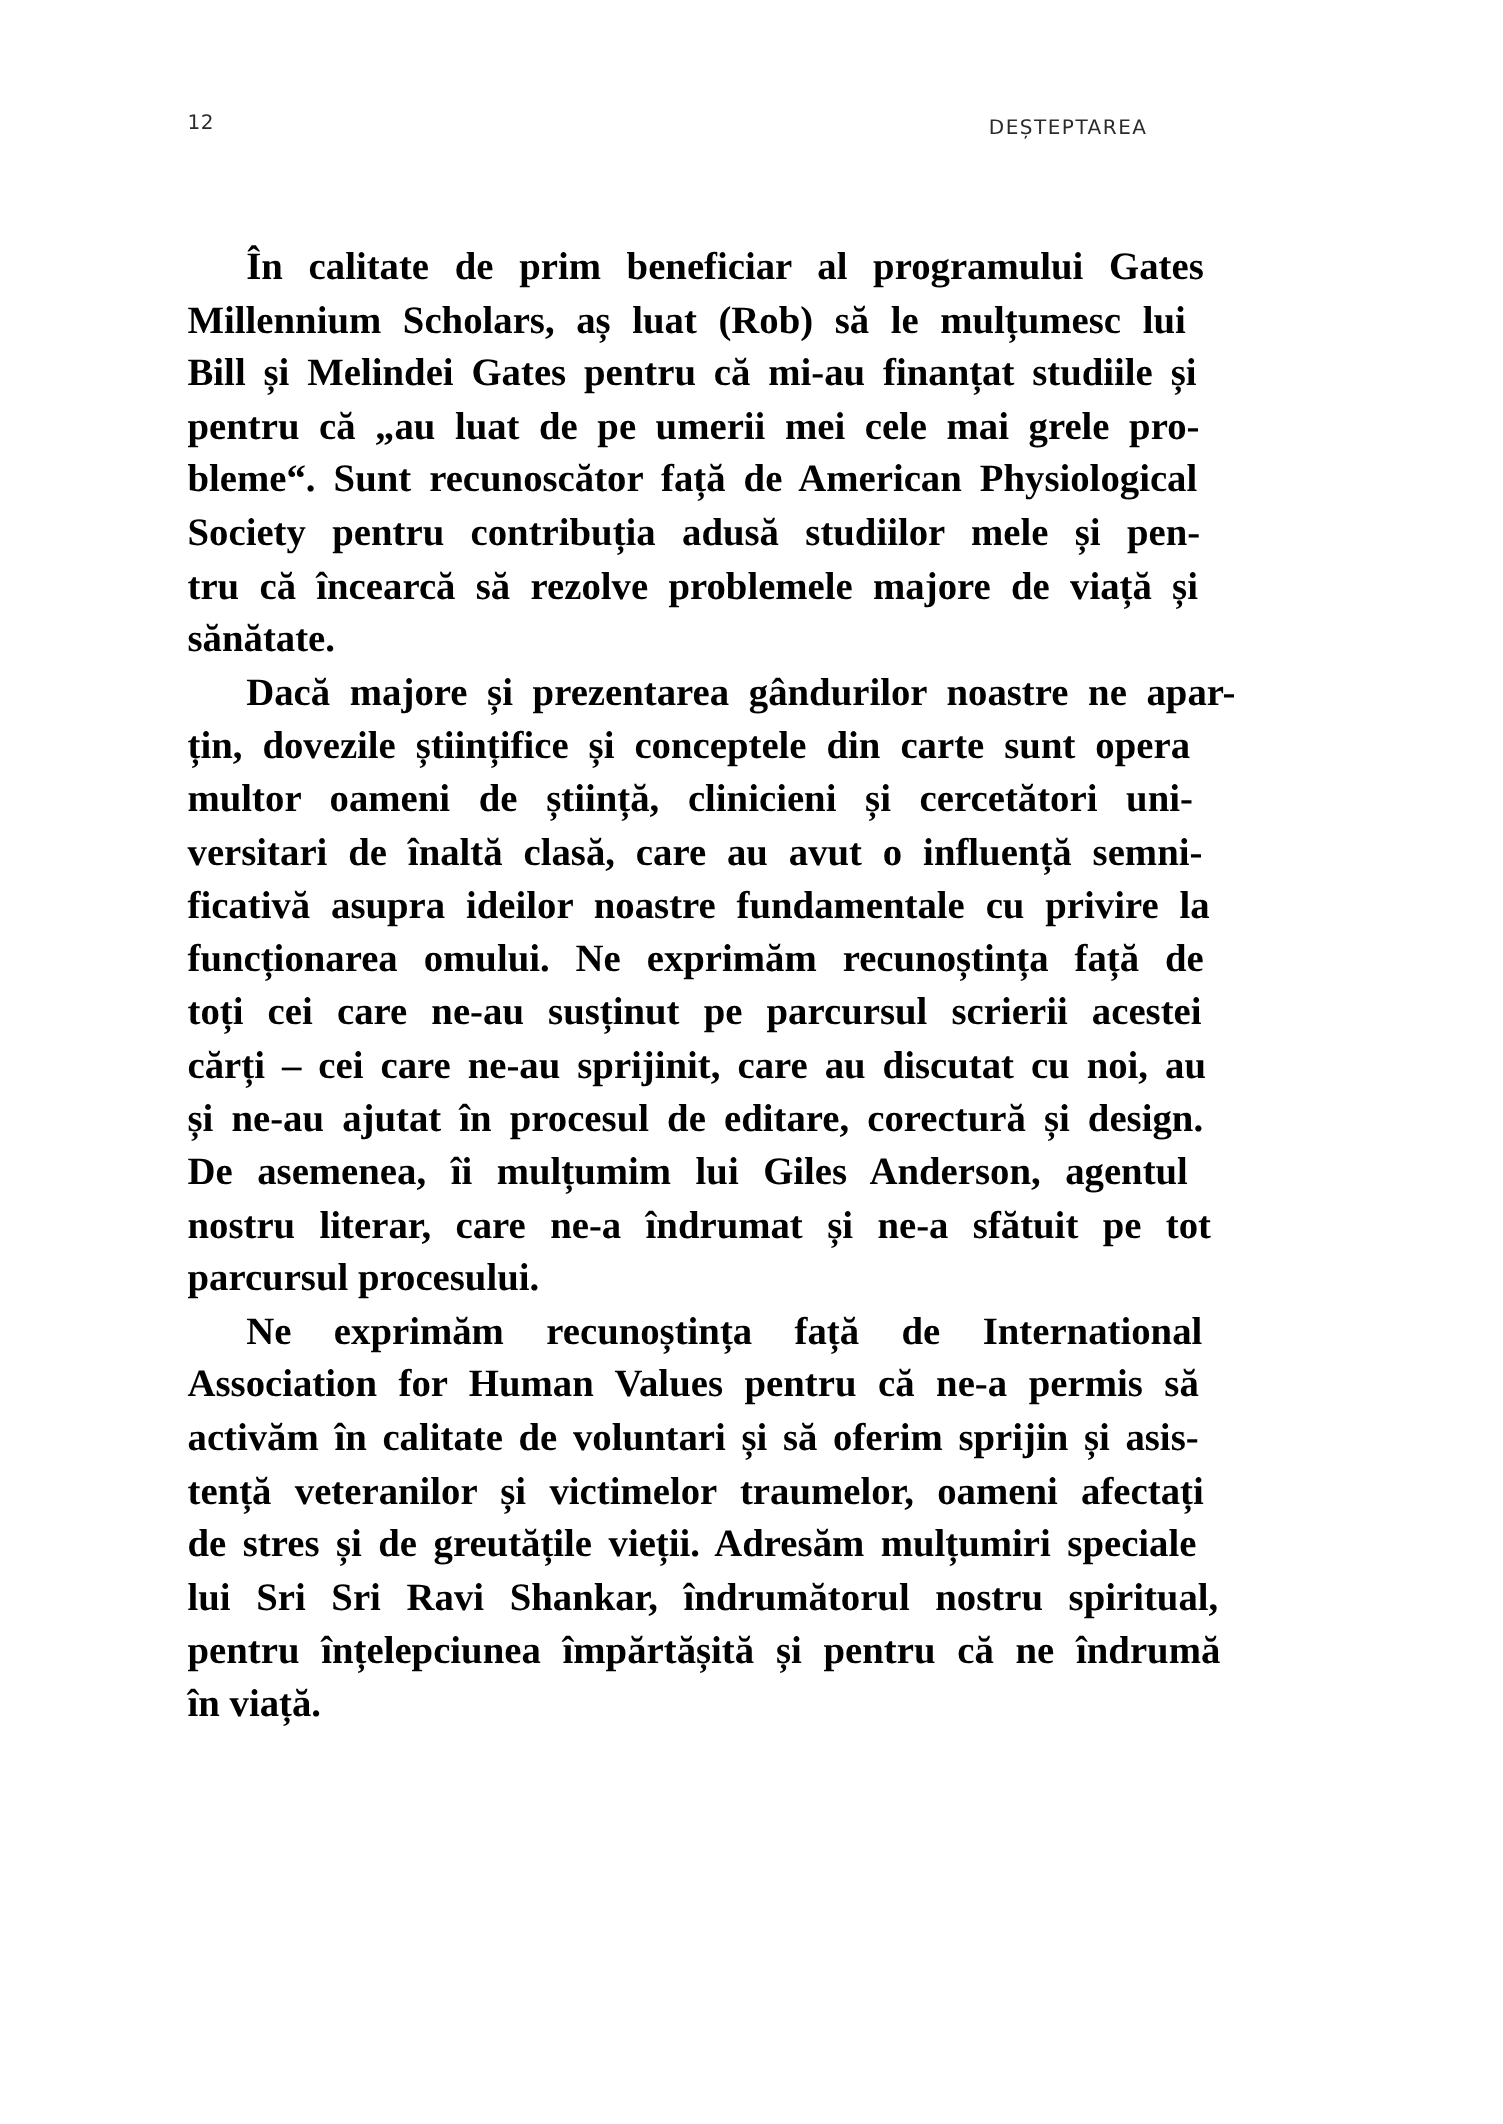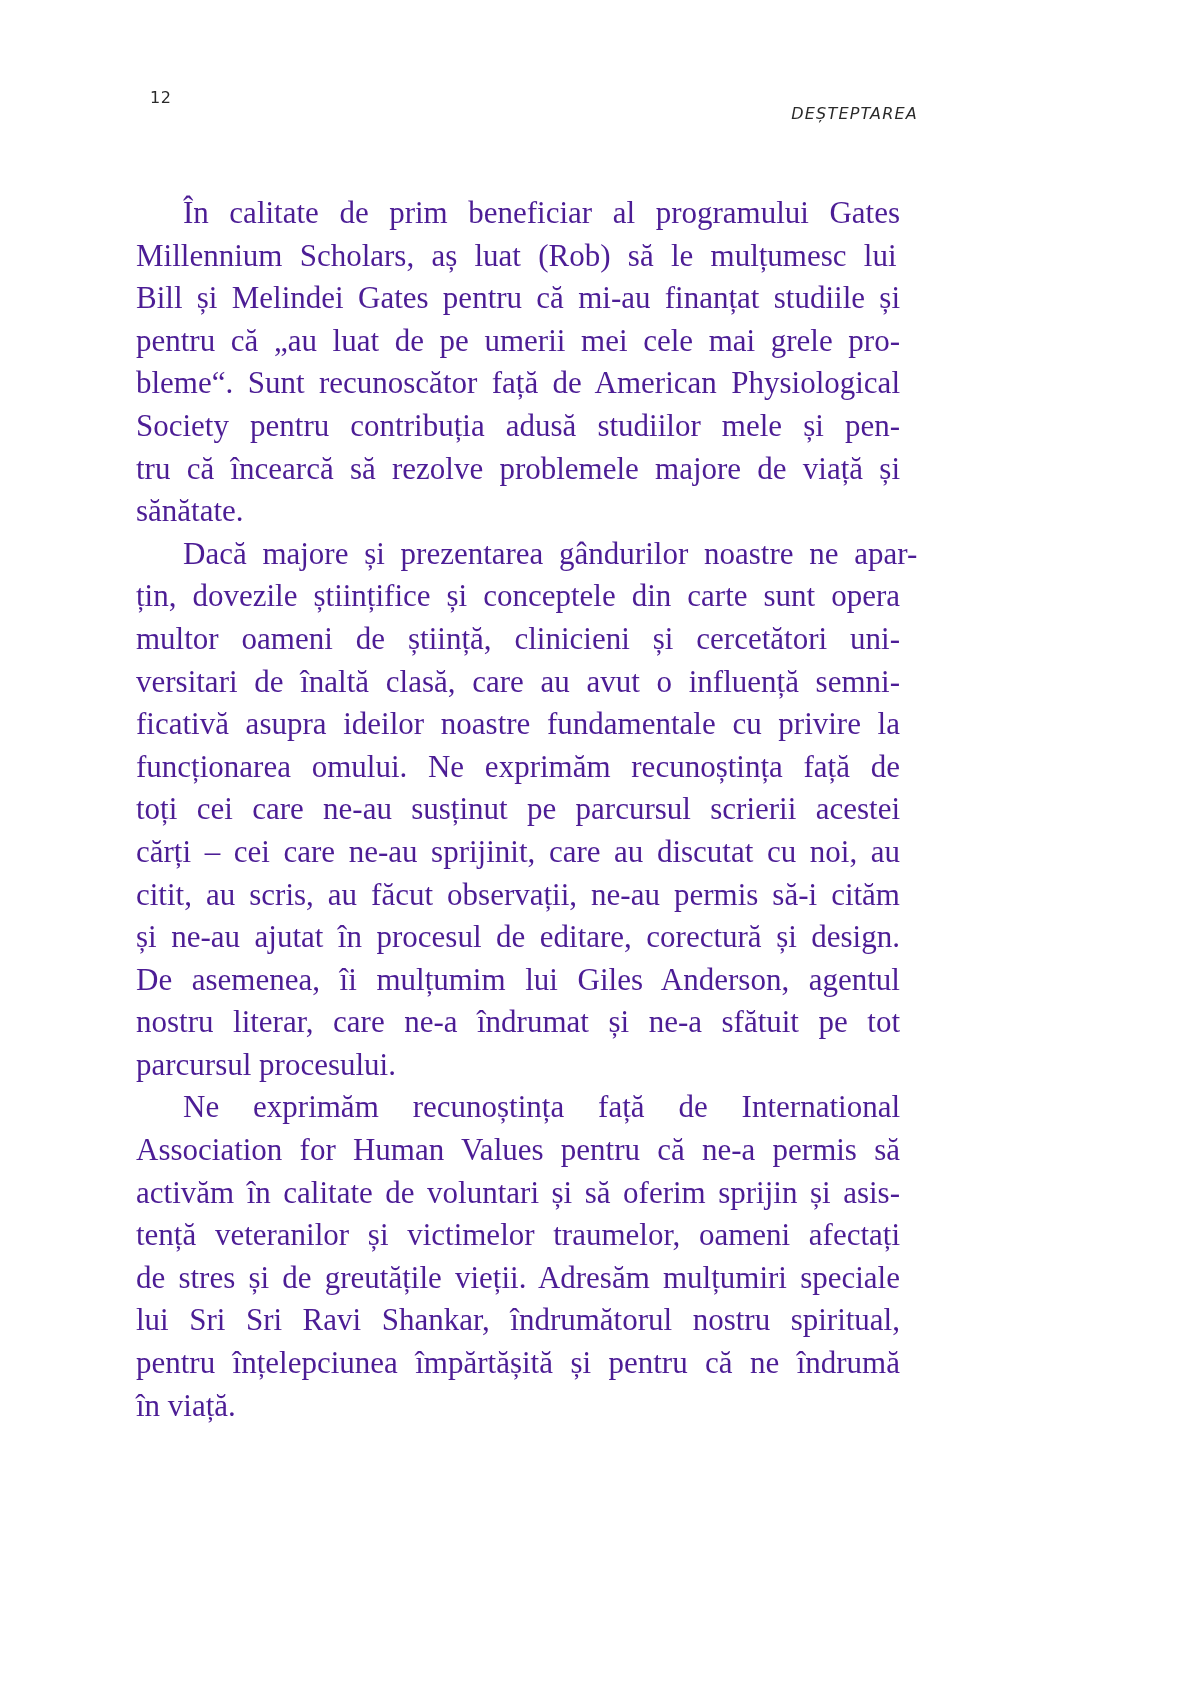--- a/index.html
+++ b/index.html
@@ -4,25 +4,25 @@
   <style>
     html, body { margin: 0; padding: 0; background: #ffffff; }
     body { width: 1202px; height: 1699px; position: relative; overflow: hidden; }
     .page { position: absolute; left: 0; top: 0; width: 1202px; height: 1699px; background: #ffffff; }
     .running-head {
       position: absolute; top: 88px; left: 150px; width: 768px; height: 28px;
       font-family: "DejaVu Sans", sans-serif; font-size: 16px; color: #2a2a2a;
       letter-spacing: 1.2px;
     }
     .page-number { position: absolute; left: 0; top: 0; letter-spacing: 0.5px; }
-    .book-title { position: absolute; right: 0; top: 16px; font-style: italic; }
+    .book-title { position: absolute; right: 0; top: 4px; }
     .body-text {
-      position: absolute; left: 136px; top: 192px; width: 764px;
+      position: absolute; left: 150px; top: 192px; width: 764px;
       font-family: "Liberation Serif", "DejaVu Serif", serif;
-      font-size: 31px; color: #4c1d95;
+      font-size: 31px; color: #000000; font-weight: bold;
     }
     .line {
       display: block; height: 42.6px; line-height: 42.6px; white-space: nowrap;
       text-align: justify; text-align-last: justify;
     }
     .line.indent { padding-left: 47px; }
     .line.last { text-align-last: left; }
     .line > span { display: inline; }
   </style>
 </head>
@@ -49,21 +49,20 @@
 
     <div>
       <span class="line indent" style="text-align: left; text-align-last: left;"><span style="white-space: nowrap; word-spacing: 7.96875px;">Dacă majore și prezentarea gândurilor noastre ne apar-</span></span>
       <span class="line" style="text-align: left; text-align-last: left;"><span style="white-space: nowrap; word-spacing: 8.23633px;">țin, dovezile științifice și conceptele din carte sunt opera</span></span>
       <span class="line" style="text-align: left; text-align-last: left;"><span style="white-space: nowrap; word-spacing: 15.1875px;">multor oameni de știință, clinicieni și cercetători uni-</span></span>
       <span class="line" style="text-align: left; text-align-last: left;"><span style="white-space: nowrap; word-spacing: 8.95139px;">versitari de înaltă clasă, care au avut o influență semni-</span></span>
       <span class="line" style="text-align: left; text-align-last: left;"><span style="white-space: nowrap; word-spacing: 8.92857px;">ficativă asupra ideilor noastre fundamentale cu privire la</span></span>
       <span class="line" style="text-align: left; text-align-last: left;"><span style="white-space: nowrap; word-spacing: 12.9922px;">funcționarea omului. Ne exprimăm recunoștința față de</span></span>
       <span class="line" style="text-align: center; text-align-last: left;"><span style="white-space: nowrap; word-spacing: 11.5781px;">toți cei care ne-au susținut pe parcursul scrierii acestei</span></span>
       <span class="line" style="text-align: center; text-align-last: left;"><span style="white-space: nowrap; word-spacing: 5.83949px;">cărți – cei care ne-au sprijinit, care au discutat cu noi, au</span></span>
-      <span class="line" style="text-align: left; text-align-last: left;"><span style="white-space: nowrap; word-spacing: 6.26736px;">citit, au scris, au făcut observații, ne-au permis să-i cităm</span></span>
       <span class="line" style="text-align: left; text-align-last: left;"><span style="white-space: nowrap; word-spacing: 6.74826px;">și ne-au ajutat în procesul de editare, corectură și design.</span></span>
       <span class="line" style="text-align: left; text-align-last: left;"><span style="white-space: nowrap; word-spacing: 11.8549px;">De asemenea, îi mulțumim lui Giles Anderson, agentul</span></span>
       <span class="line" style="text-align: left; text-align-last: left;"><span style="white-space: nowrap; word-spacing: 11.7639px;">nostru literar, care ne-a îndrumat și ne-a sfătuit pe tot</span></span>
       <span class="line last">parcursul procesului.</span>
     </div>
 
     <div>
       <span class="line indent" style="text-align: left; text-align-last: left;"><span style="white-space: nowrap; word-spacing: 26.1656px;">Ne exprimăm recunoștința față de International</span></span>
       <span class="line" style="text-align: left; text-align-last: left;"><span style="white-space: nowrap; word-spacing: 9.48438px;">Association for Human Values pentru că ne-a permis să</span></span>
       <span class="line" style="text-align: left; text-align-last: left;"><span style="white-space: nowrap; word-spacing: 4.77344px;">activăm în calitate de voluntari și să oferim sprijin și asis-</span></span>

